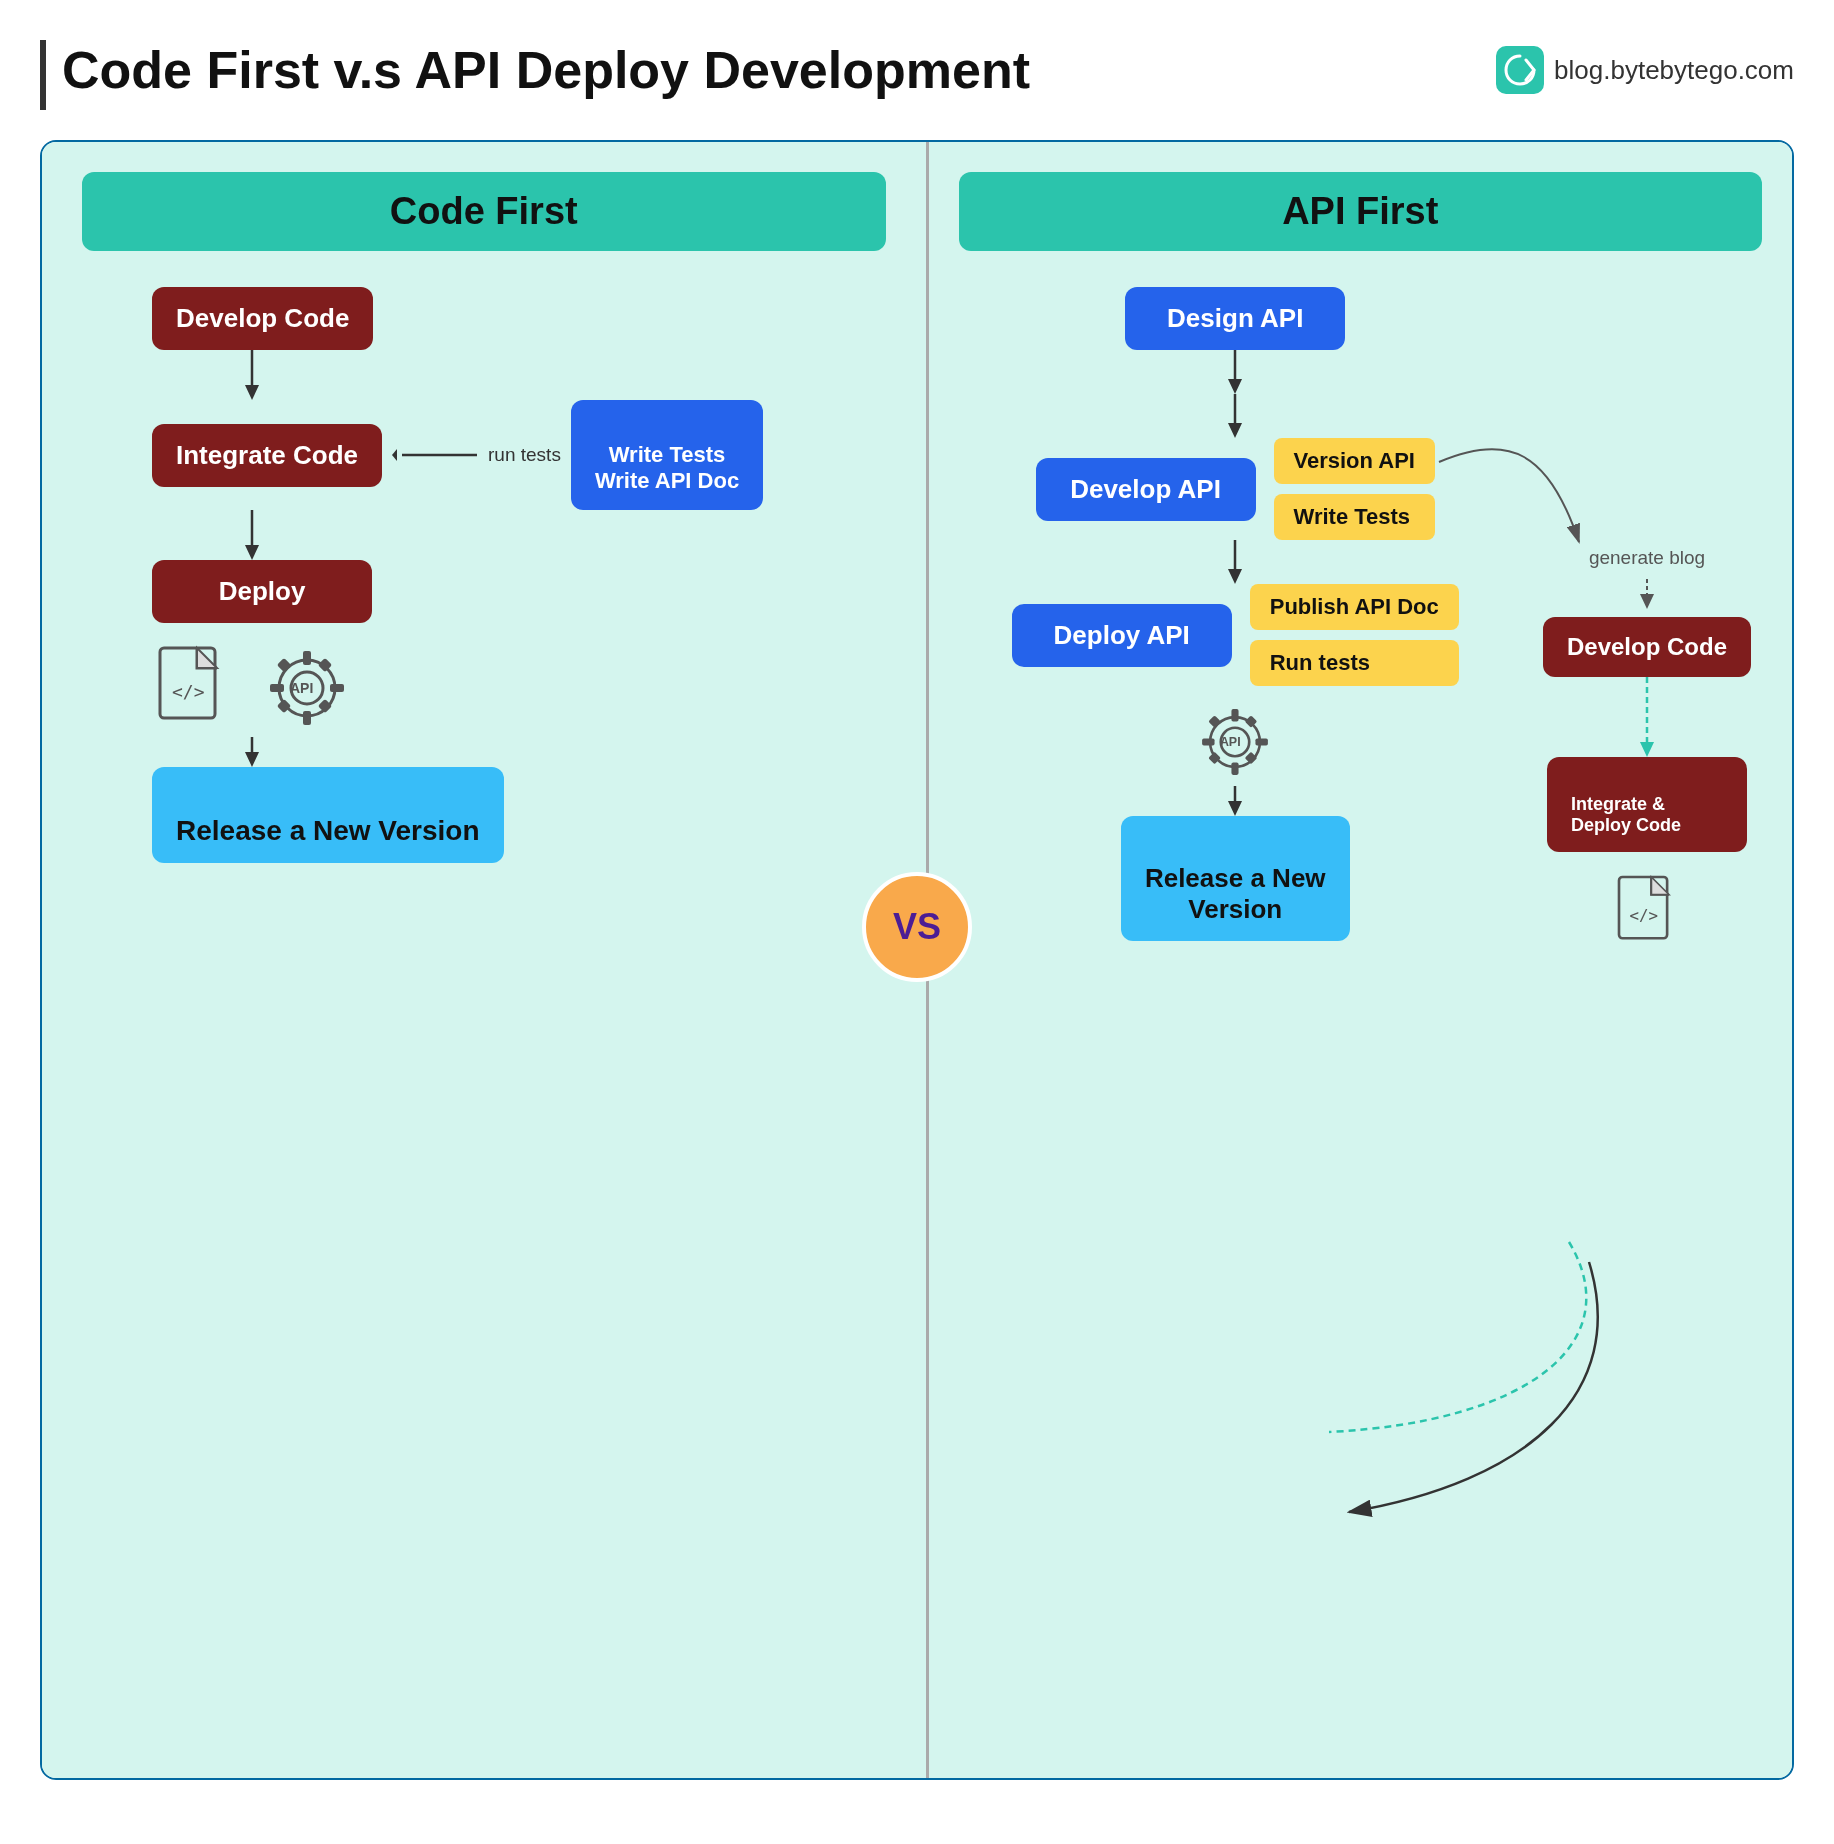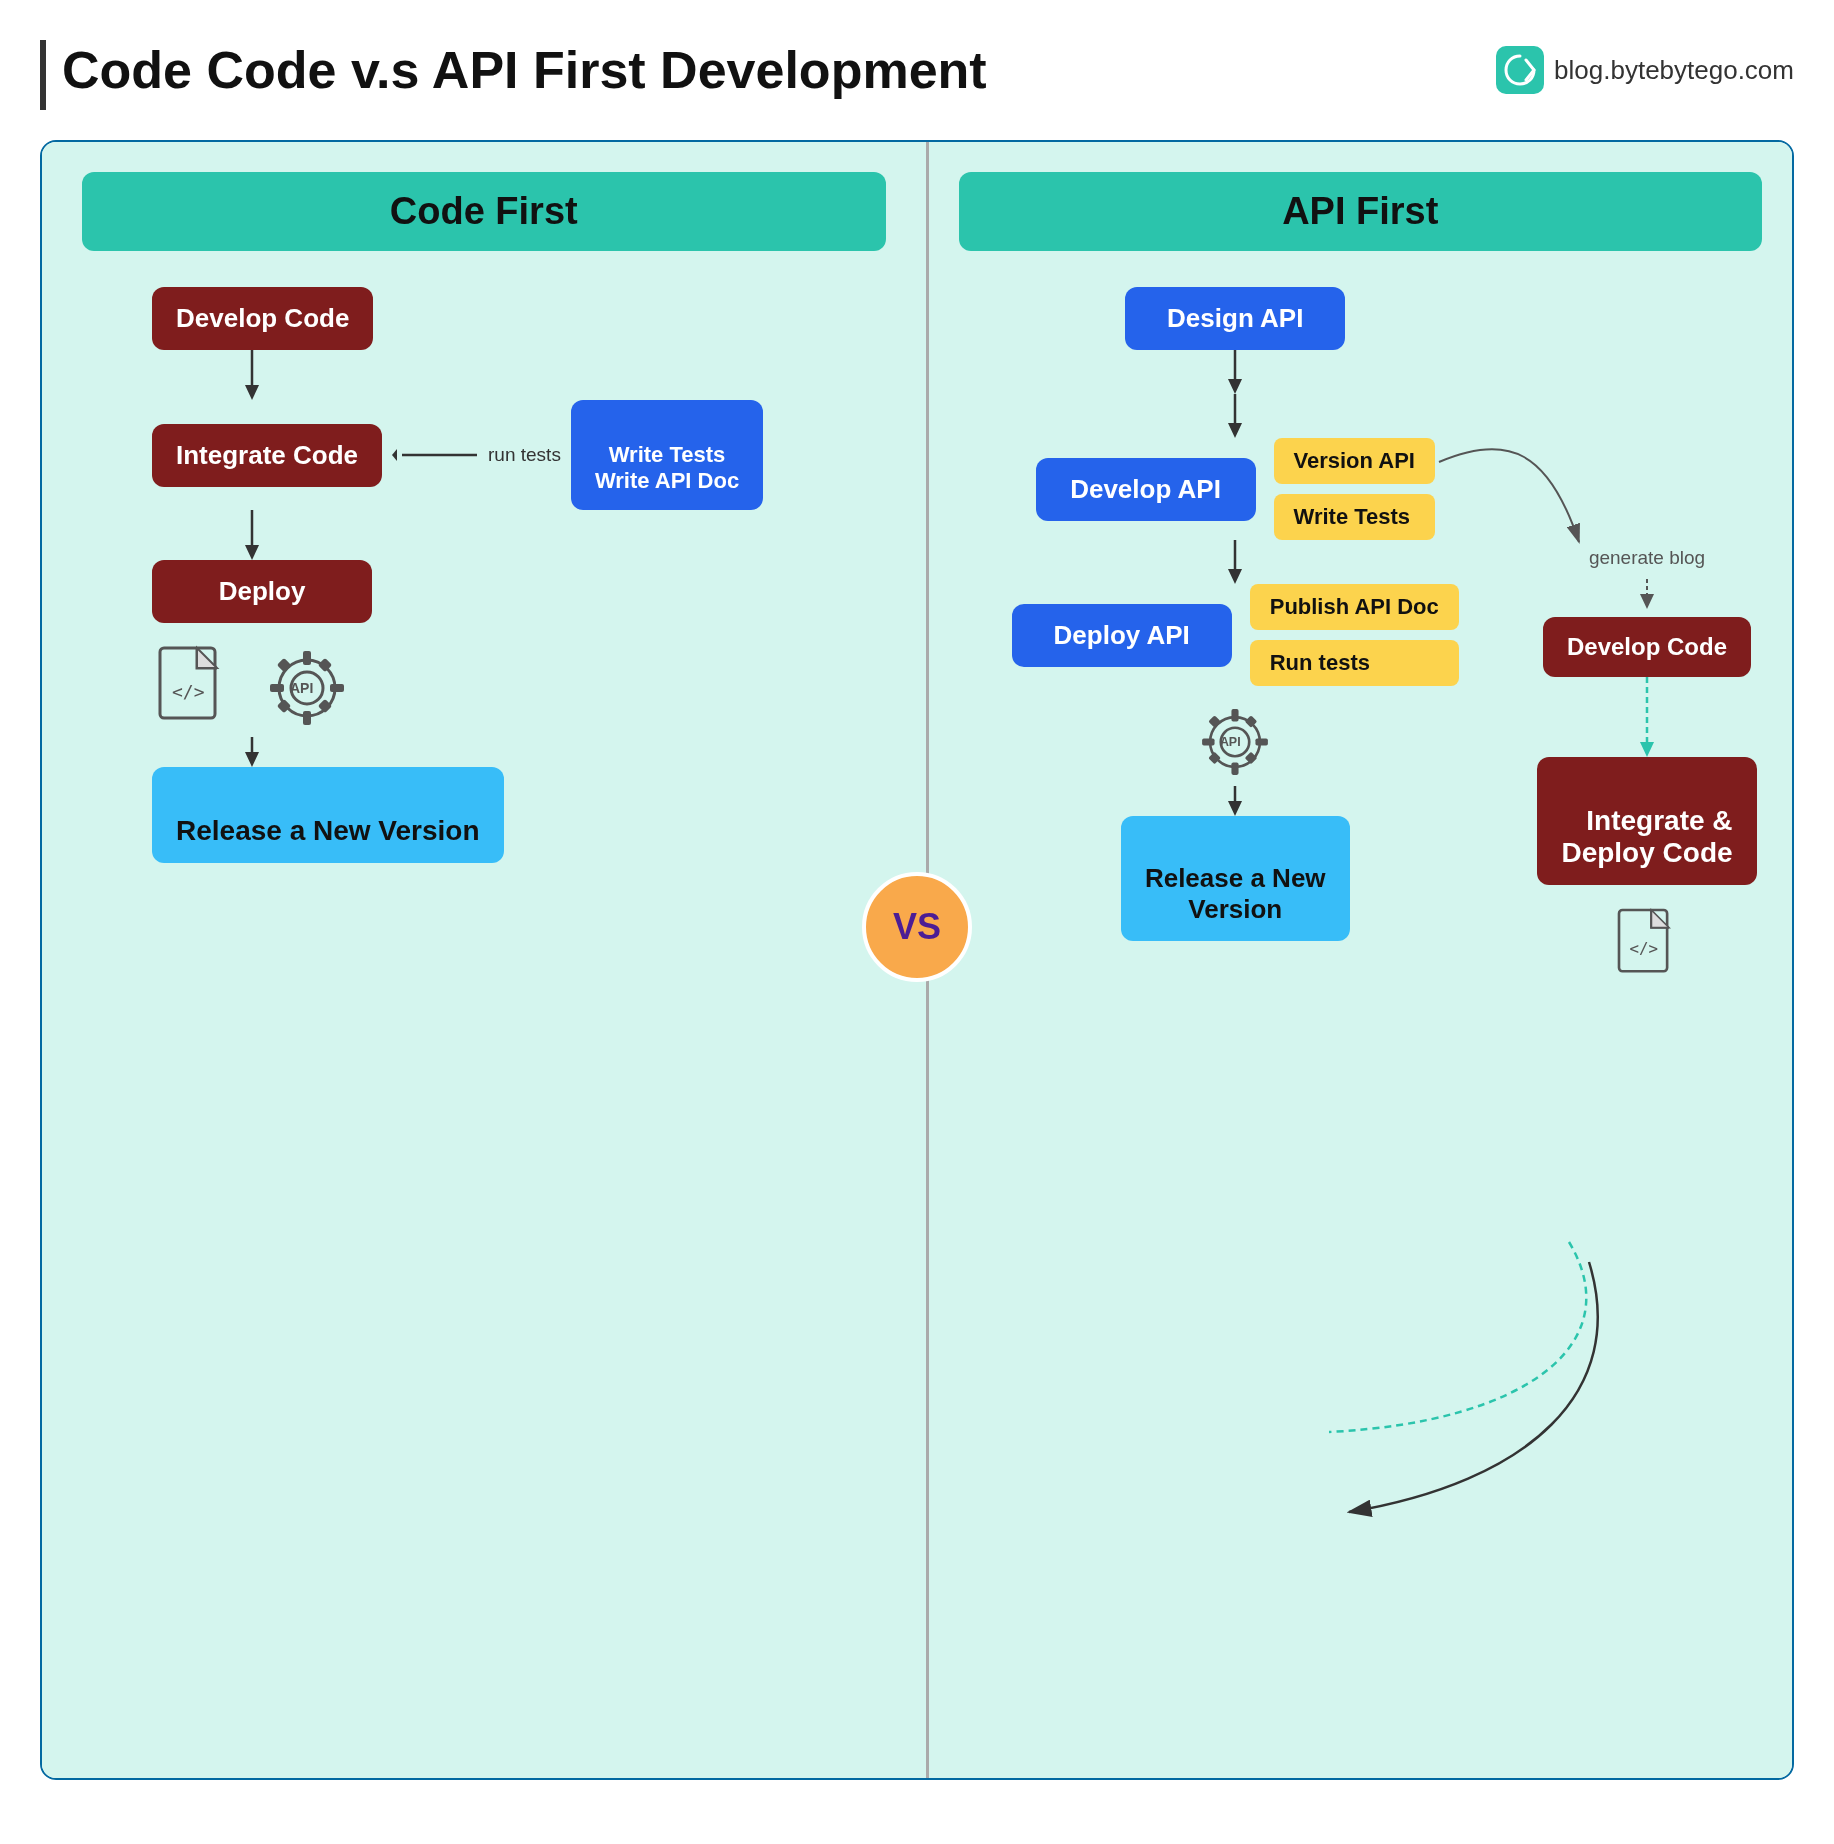--- a/index.html
+++ b/index.html
@@ -117,21 +117,21 @@
       font-size: 22px;
       font-weight: 600;
       color: #111;
       white-space: nowrap;
     }
   </style>
 </head>
 <body>
 
 <div class="page-header">
-  <div class="page-title">Code Code v.s API First Development</div>
+  <div class="page-title">Code First v.s API Deploy Development</div>
   <div class="brand">
     <svg class="brand-icon" viewBox="0 0 48 48" fill="none" xmlns="http://www.w3.org/2000/svg">
       <rect width="48" height="48" rx="10" fill="#2bc4ac"></rect>
       <path d="M24 10 C16 10, 10 16, 10 24 C10 32, 16 38, 24 38 C32 38, 38 32, 38 24" stroke="white" stroke-width="3" fill="none" stroke-linecap="round"></path>
       <path d="M30 14 L38 24 L30 34" stroke="white" stroke-width="3" fill="none" stroke-linecap="round" stroke-linejoin="round"></path>
     </svg>
     <span>blog.bytebytego.com</span>
   </div>
 </div>
 
@@ -332,21 +332,21 @@
           <span>Develop Code</span>
         </div>
 
         <div style="height:80px; display:flex; align-items:center;">
           <svg width="20" height="80">
             <line x1="10" y1="0" x2="10" y2="68" stroke="#2bc4ac" stroke-width="2.5" stroke-dasharray="6,4"></line>
             <polygon points="3,65 17,65 10,80" fill="#2bc4ac"></polygon>
           </svg>
         </div>
 
-        <div class="box box-pink" style="min-width:200px; font-size:28px; white-space:pre-line; text-align:right;">
+        <div class="box box-pink" style="min-width:200px; font-size:18px; white-space:pre-line; text-align:left;">
           <span>Integrate &amp;
 Deploy Code</span>
         </div>
 
         <div style="margin-top:20px;">
           <svg width="70" height="80" viewBox="0 0 80 90">
             <rect x="8" y="5" width="55" height="70" rx="4" fill="none" stroke="#555" stroke-width="3"></rect>
             <polyline points="45,5 45,25 65,25" fill="none" stroke="#555" stroke-width="3"></polyline>
             <polygon points="45,5 65,25 45,25" fill="#ddd" stroke="#555" stroke-width="2"></polygon>
             <text x="20" y="55" font-size="18" fill="#555" font-family="monospace">&lt;/&gt;</text>

